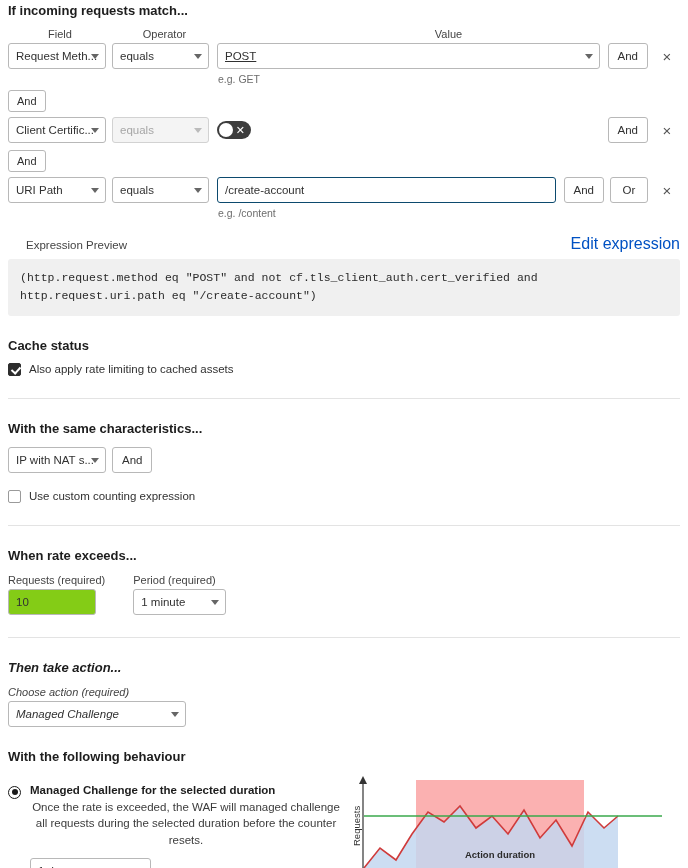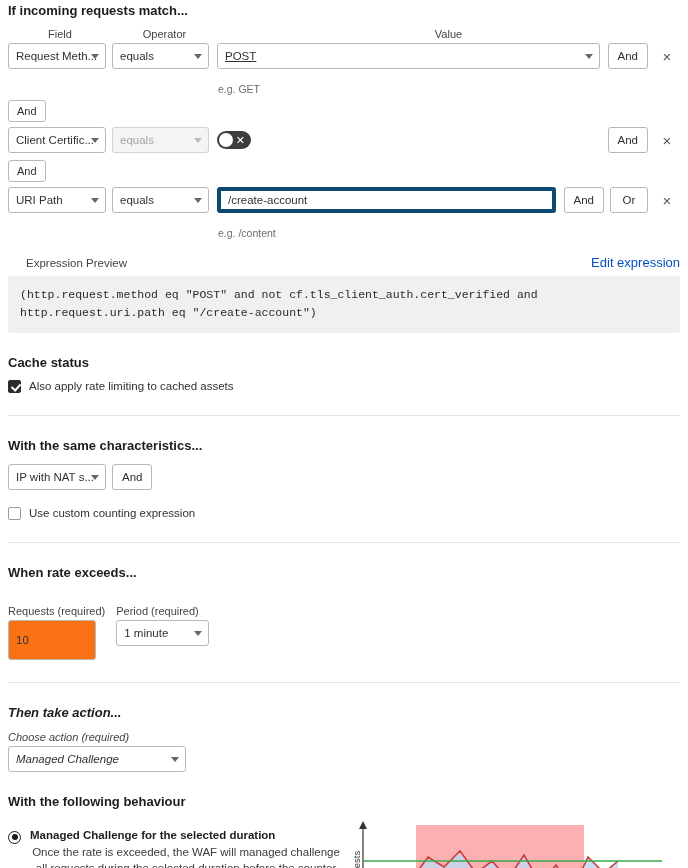--- a/index.html
+++ b/index.html
@@ -75,37 +75,37 @@
   }
   .select.disabled .caret { border-top-color: #bbb; }
 
   .field-select { width: 98px; margin-right: 6px; }
   .op-select { width: 97px; margin-right: 8px; }
 
   .value-wrap { flex: 1; margin-right: 8px; }
   .value-input {
     width: 100%;
     height: 26px;
-    border: 4px solid #0c4a6e;
+    border: 1px solid #0c4a6e;
     border-radius: 3px;
     font-size: 11.5px;
     color: #313131;
     padding: 0 7px;
     font-family: "Liberation Sans", sans-serif;
     background: #fff;
   }
   .value-select {
     width: 100%;
     position: relative;
     text-decoration: underline;
   }
   .hint {
     font-size: 10.5px;
     color: #6d6d6d;
-    margin-top: 14px;
+    margin-top: 4px;
     margin-left: 1px;
   }
   .toggle {
     width: 34px; height: 18px;
     border-radius: 9px;
     background: #3d3d3d;
     position: relative;
     margin-top: 4px;
   }
   .toggle .knob {
@@ -161,21 +161,21 @@
 
   
   .exp-head {
     display: flex;
     justify-content: space-between;
     align-items: baseline;
     margin-top: 16px;
     margin-bottom: 6px;
   }
   .exp-label { font-size: 11.5px; color: #444; margin-left: 18px; }
-  .exp-edit { font-size: 13px; color: #0051c3; cursor: pointer; }
+  .exp-edit { font-size: 16px; color: #0051c3; cursor: pointer; }
   .exp-box {
     background: #f0f0f0;
     border-radius: 3px;
     padding: 10px 12px;
     font-family: "Liberation Mono", monospace;
     font-size: 11.5px;
     line-height: 1.6;
     color: #2a2a2a;
     word-break: break-word;
   }
@@ -235,28 +235,28 @@
     border-radius: 50%;
     background: #1a1a1a;
   }
   .radio-title { font-size: 11.5px; font-weight: bold; color: #1d1d1d; }
   .radio-desc { font-size: 11.5px; color: #3c3c3c; line-height: 1.45; margin-top: 3px; max-width: 312px; text-align: center; }
 
   .small-label { font-size: 11px; color: #444; margin-bottom: 3px; }
 
   .num-input {
     width: 88px;
-    height: 40px;
+    height: 26px;
     border: 1px solid #b8b8b8;
     border-radius: 3px;
     font-size: 11.5px;
     padding: 0 7px;
     font-family: "Liberation Sans", sans-serif;
     color: #313131;
-    background: #f97316;
+    background: #84cc16;
   }
 
   .behaviour-wrap { display: flex; }
   .behaviour-left { width: 345px; }
   .chart-area { flex: 1; position: relative; padding-left: 8px; }
 </style>
 </head>
 <body>
 
 <div class="page">
@@ -370,21 +370,21 @@
     <div class="checkbox-row" style="margin-top:17px;">
       <span class="cb"></span>
       <span class="cb-label">Use custom counting expression</span>
     </div>
   </div>
 
   <hr class="hr">
 
   <div style="margin-top:22px;">
     <div class="section-title">When rate exceeds...</div>
-    <div style="display:flex; margin-top:25px;">
+    <div style="display:flex; margin-top:11px;gap:17px;">
       <div style="margin-right:11px;">
         <div class="small-label">Requests (required)</div>
         <input class="num-input" value="10" style="">
       </div>
       <div>
         <div class="small-label">Period (required)</div>
         <div class="select" style="width:93px;">
           <span>1 minute</span>
           <span class="caret"></span>
         </div>

